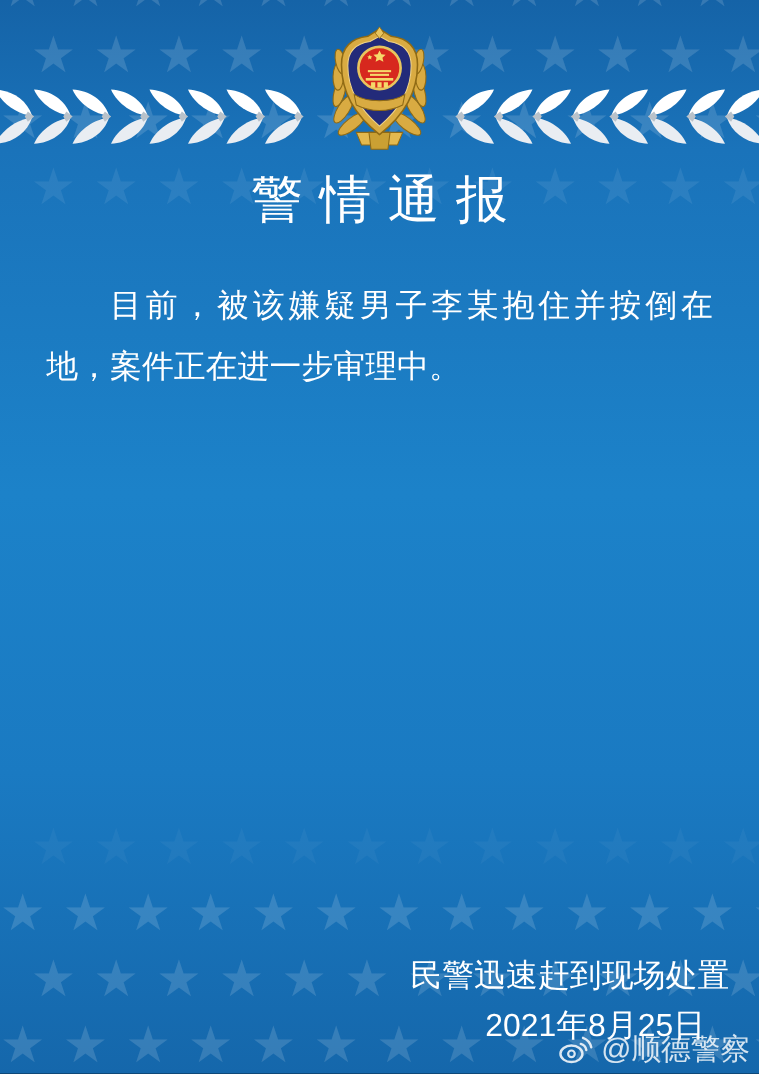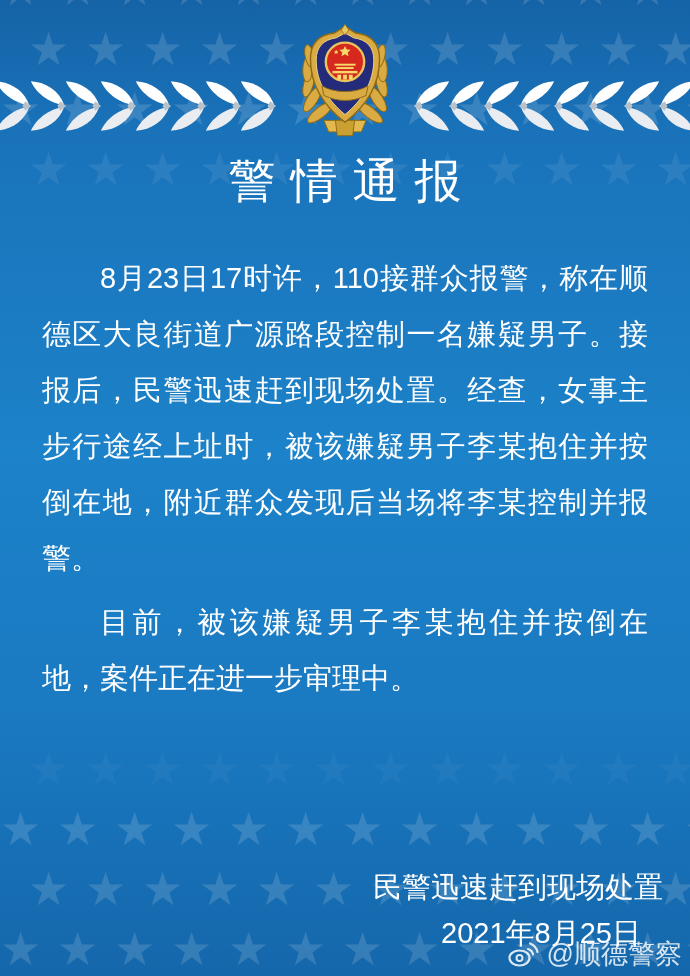--- a/index.html
+++ b/index.html
@@ -281,21 +281,20 @@
 
       <path d="M26,64 C38,72 62,72 74,64 L72,74 C58,81 42,81 28,74 Z" fill="#d9ab42" stroke="#8f6a14"></path>
 
       <path d="M50,0 L54,6 L50,11 L46,6 Z" fill="#e8c55e" stroke="#8f6a14" stroke-width="0.8"></path>
     </svg>
   </div>
 
   <div class="title">警情通报</div>
 
   <div class="body-text">
-    <p>8月23日17时许，110接群众报警，称在顺德区大良街道广源路段控制一名嫌疑男子。接报后，民警迅速赶到现场处置。经查，女事主步行途经上址时，被该嫌疑男子李某抱住并按倒在地，附近群众发现后当场将李某控制并报警。</p>
     <p>目前，被该嫌疑男子李某抱住并按倒在地，案件正在进一步审理中。</p>
   </div>
 
   <div class="signature">
     <div class="agency">民警迅速赶到现场处置</div>
     <div class="date">2021年8月25日</div>
   </div>
 
   <div class="watermark">
     <span>

